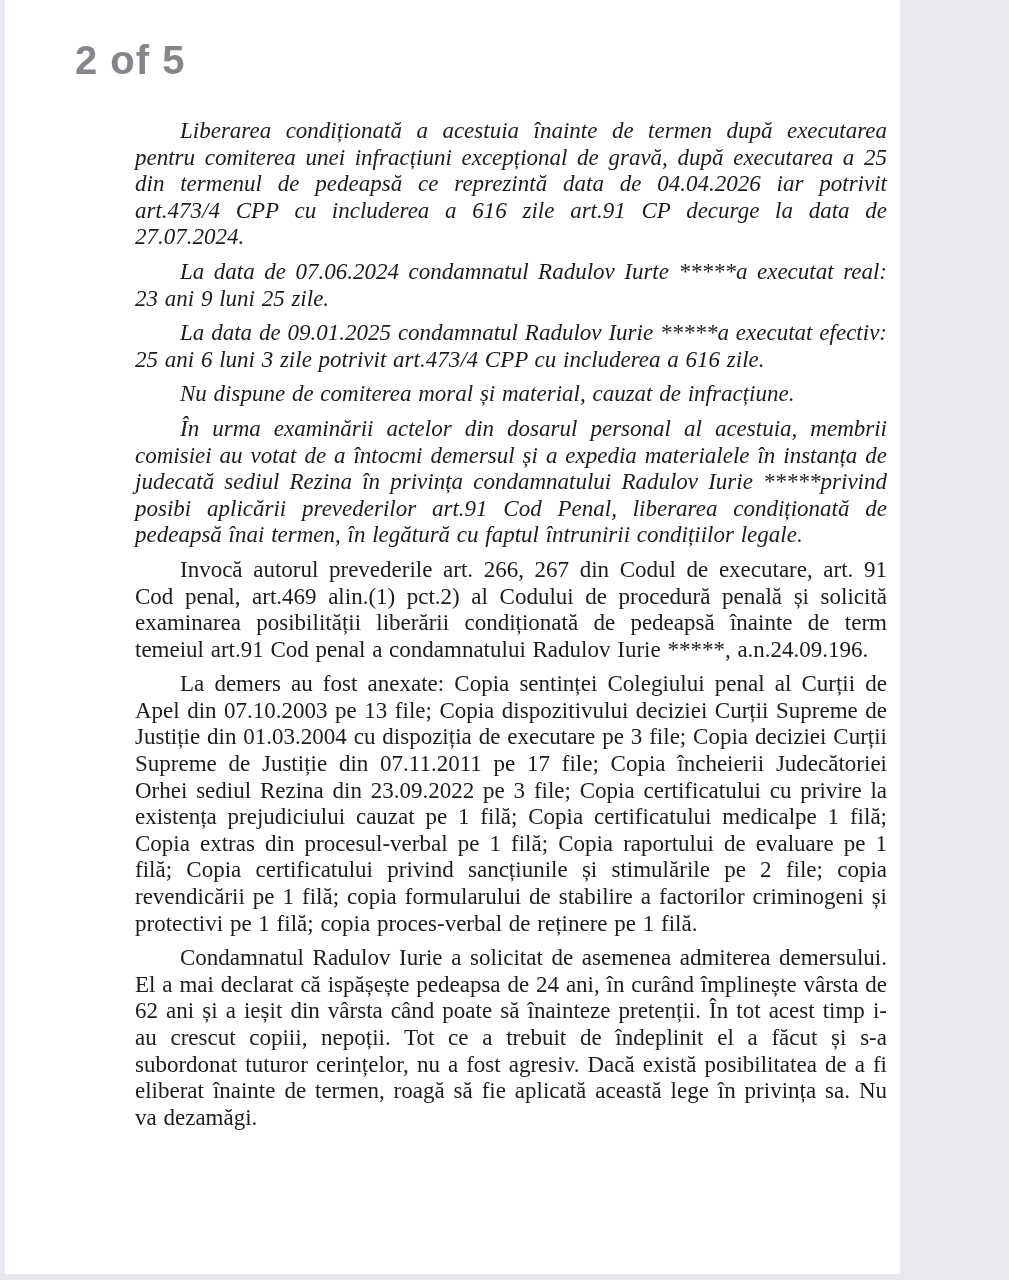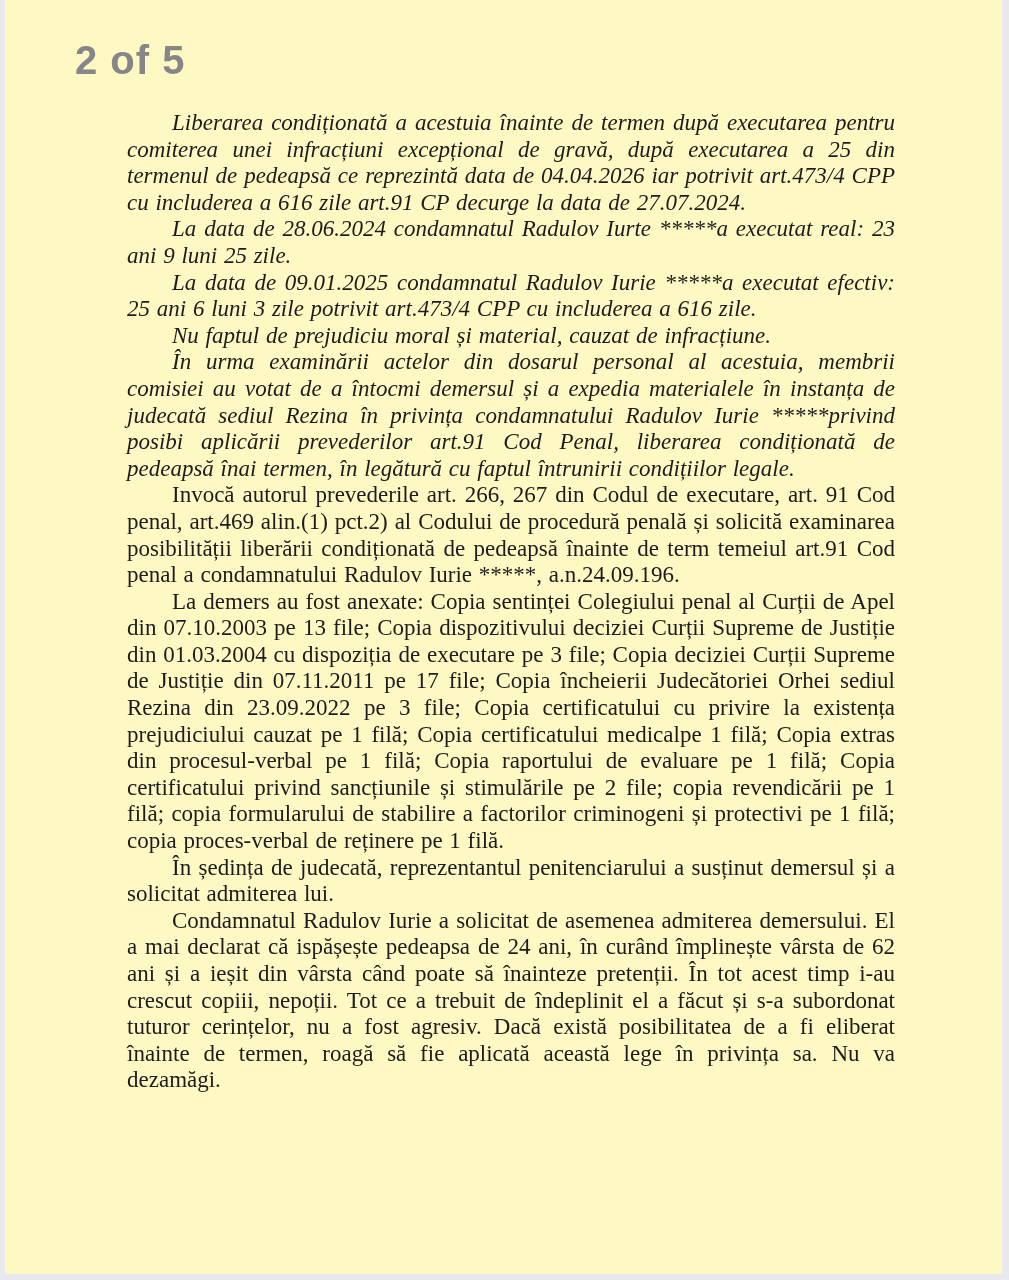--- a/index.html
+++ b/index.html
@@ -12,23 +12,23 @@
     height: 1280px;
     background: #e7e9ee;
     overflow: hidden;
     position: relative;
     font-family: "Liberation Serif", serif;
   }
   .page {
     position: absolute;
     left: 5px;
     top: 0;
-    width: 997px;
+    width: 895px;
     height: 1274px;
-    background: #fef9c3;
+    background: #ffffff;
   }
   .page-indicator {
     position: absolute;
     left: 70px;
     top: 40px;
     font-family: "Liberation Sans", sans-serif;
     font-weight: 700;
     font-size: 40px;
     line-height: 1;
     color: #85858a;
@@ -40,40 +40,39 @@
     left: 122px;
     top: 110px;
     width: 768px;
     color: #1c1c1e;
     font-size: 23px;
     line-height: 26.6px;
     text-align: justify;
     word-spacing: 1px;
   }
   .para {
-    margin: 0;
+    margin: 8px;
     padding: 0;
     text-indent: 45px;
   }
   .para.italic {
     font-style: italic;
   }
 </style>
 </head>
 <body>
 
 <div class="page">
 
   <div class="page-indicator">2 of 5</div>
 
   <div class="content">
     <p class="para italic">Liberarea condiționată a acestuia înainte de termen după executarea pentru comiterea unei infracțiuni excepțional de gravă, după executarea a 25 din termenul de pedeapsă ce reprezintă data de 04.04.2026 iar potrivit art.473/4 CPP cu includerea a 616 zile art.91 CP decurge la data de 27.07.2024.</p>
-    <p class="para italic">La data de 28.06.2024 condamnatul Radulov Iurte *****a executat real: 23 ani 9 luni 25 zile.</p>
+    <p class="para italic">La data de 07.06.2024 condamnatul Radulov Iurte *****a executat real: 23 ani 9 luni 25 zile.</p>
     <p class="para italic">La data de 09.01.2025 condamnatul Radulov Iurie *****a executat efectiv: 25 ani 6 luni 3 zile potrivit art.473/4 CPP cu includerea a 616 zile.</p>
-    <p class="para italic">Nu faptul de prejudiciu moral și material, cauzat de infracțiune.</p>
+    <p class="para italic">Nu dispune de comiterea moral și material, cauzat de infracțiune.</p>
     <p class="para italic">În urma examinării actelor din dosarul personal al acestuia, membrii comisiei au votat de a întocmi demersul și a expedia materialele în instanța de judecată sediul Rezina în privința condamnatului Radulov Iurie *****privind posibi aplicării prevederilor art.91 Cod Penal, liberarea condiționată de pedeapsă înai termen, în legătură cu faptul întrunirii condițiilor legale.</p>
     <p class="para">Invocă autorul prevederile art. 266, 267 din Codul de executare, art. 91 Cod penal, art.469 alin.(1) pct.2) al Codului de procedură penală și solicită examinarea posibilității liberării condiționată de pedeapsă înainte de term temeiul art.91 Cod penal a condamnatului Radulov Iurie *****, a.n.24.09.196.</p>
     <p class="para">La demers au fost anexate: Copia sentinței Colegiului penal al Curții de Apel din 07.10.2003 pe 13 file; Copia dispozitivului deciziei Curții Supreme de Justiție din 01.03.2004 cu dispoziția de executare pe 3 file; Copia deciziei Curții Supreme de Justiție din 07.11.2011 pe 17 file; Copia încheierii Judecătoriei Orhei sediul Rezina din 23.09.2022 pe 3 file; Copia certificatului cu privire la existența prejudiciului cauzat pe 1 filă; Copia certificatului medicalpe 1 filă; Copia extras din procesul-verbal pe 1 filă; Copia raportului de evaluare pe 1 filă; Copia certificatului privind sancțiunile și stimulările pe 2 file; copia revendicării pe 1 filă; copia formularului de stabilire a factorilor criminogeni și protectivi pe 1 filă; copia proces-verbal de reținere pe 1 filă.</p>
-    <p class="para">În ședința de judecată, reprezentantul penitenciarului a susținut demersul și a solicitat admiterea lui.</p>
     <p class="para">Condamnatul Radulov Iurie a solicitat de asemenea admiterea demersului. El a mai declarat că ispășește pedeapsa de 24 ani, în curând împlinește vârsta de 62 ani și a ieșit din vârsta când poate să înainteze pretenții. În tot acest timp i-au crescut copiii, nepoții. Tot ce a trebuit de îndeplinit el a făcut și s-a subordonat tuturor cerințelor, nu a fost agresiv. Dacă există posibilitatea de a fi eliberat înainte de termen, roagă să fie aplicată această lege în privința sa. Nu va dezamăgi.</p>
   </div>
 
 </div>
 
 </body></html>

